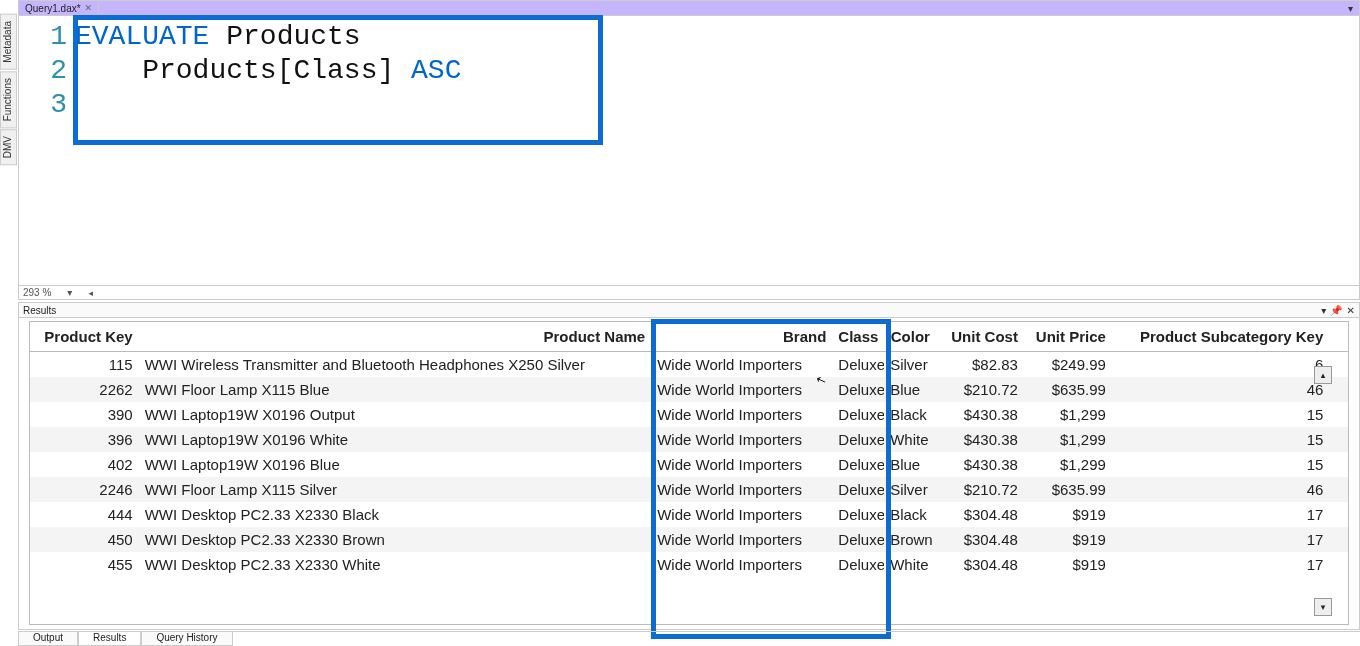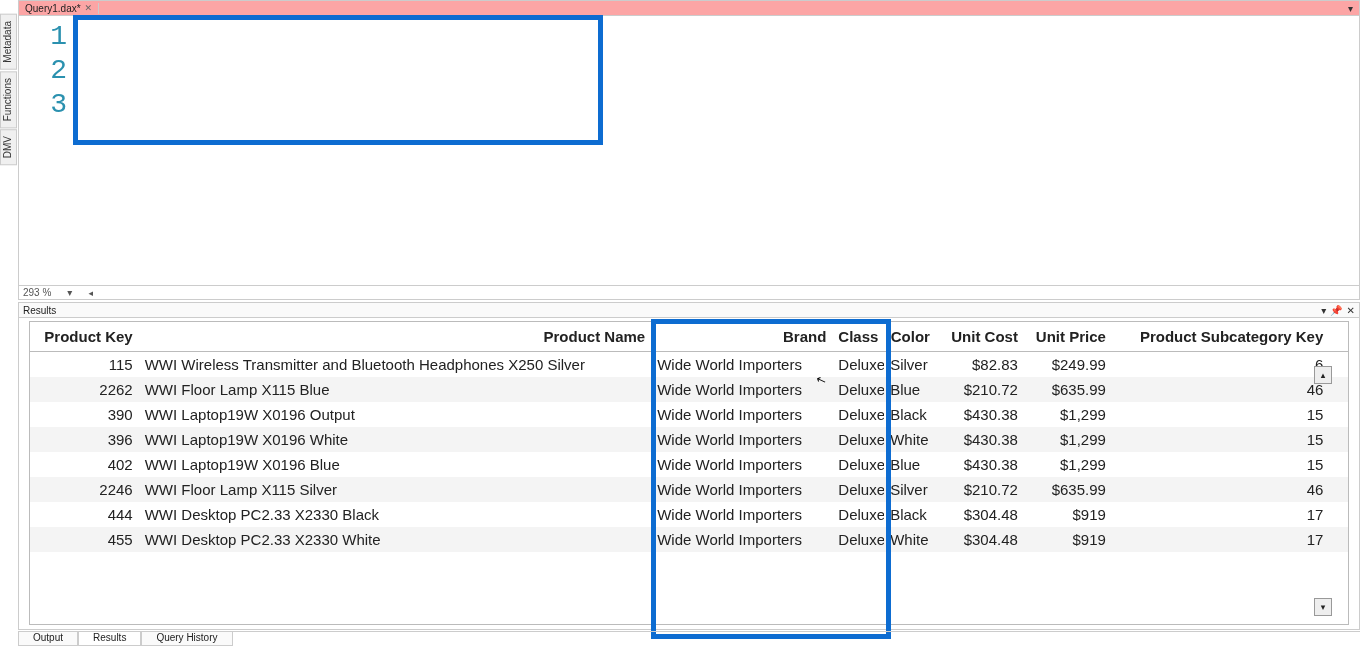--- a/index.html
+++ b/index.html
@@ -48,21 +48,21 @@
     border: 1px solid #ccc;
     background: #fff;
     box-sizing: border-box;
   }
   .editor-tabs {
     height: 14px;
     border-bottom: 1px solid #ccc;
     display: flex;
     align-items: center;
     font-size: 10px;
-    background: #fca5a5;
+    background: #c4b5fd;
   }
   .editor-tab {
     padding: 0 6px;
     border-right: 1px solid #ccc;
     display: flex;
     align-items: center;
     gap: 4px;
   }
   .editor-tab .close {
     font-size: 9px;
@@ -288,21 +288,21 @@
     </div>
     <div class="editor-minimize">▾</div>
   </div>
 
   <div class="editor-body">
     <div class="gutter" id="gutter">
         <div>1</div>
         <div>2</div>
         <div>3</div>
       </div>
-    <div class="code" id="code"></div>
+    <div class="code" id="code"><div><span class="kw">EVALUATE</span><span class="plain"> Products</span></div><div><span class="plain">    Products[Class] </span><span class="kw">ASC</span></div></div>
   </div>
 
   <div class="highlight-box"></div>
 
   <div class="zoom-bar">
     <span>293 %</span>
     <span class="dd">▾</span>
     <span style="font-size:9px;">◂</span>
   </div>
 </div>
@@ -415,20 +415,31 @@
             <td>WWI Desktop PC2.33 X2330 Black</td>
             <td>Wide World Importers</td>
             <td>Deluxe</td>
             <td>Black</td>
             <td class="num">$304.48</td>
             <td class="num">$919</td>
             <td class="num">17</td>
             <td class="scroll-cell"></td>
           </tr>
           <tr>
+            <td class="num">450</td>
+            <td>WWI Desktop PC2.33 X2330 Brown</td>
+            <td>Wide World Importers</td>
+            <td>Deluxe</td>
+            <td>Brown</td>
+            <td class="num">$304.48</td>
+            <td class="num">$919</td>
+            <td class="num">17</td>
+            <td class="scroll-cell"></td>
+          </tr>
+          <tr>
             <td class="num">455</td>
             <td>WWI Desktop PC2.33 X2330 White</td>
             <td>Wide World Importers</td>
             <td>Deluxe</td>
             <td>White</td>
             <td class="num">$304.48</td>
             <td class="num">$919</td>
             <td class="num">17</td>
             <td class="scroll-cell"></td>
           </tr>

